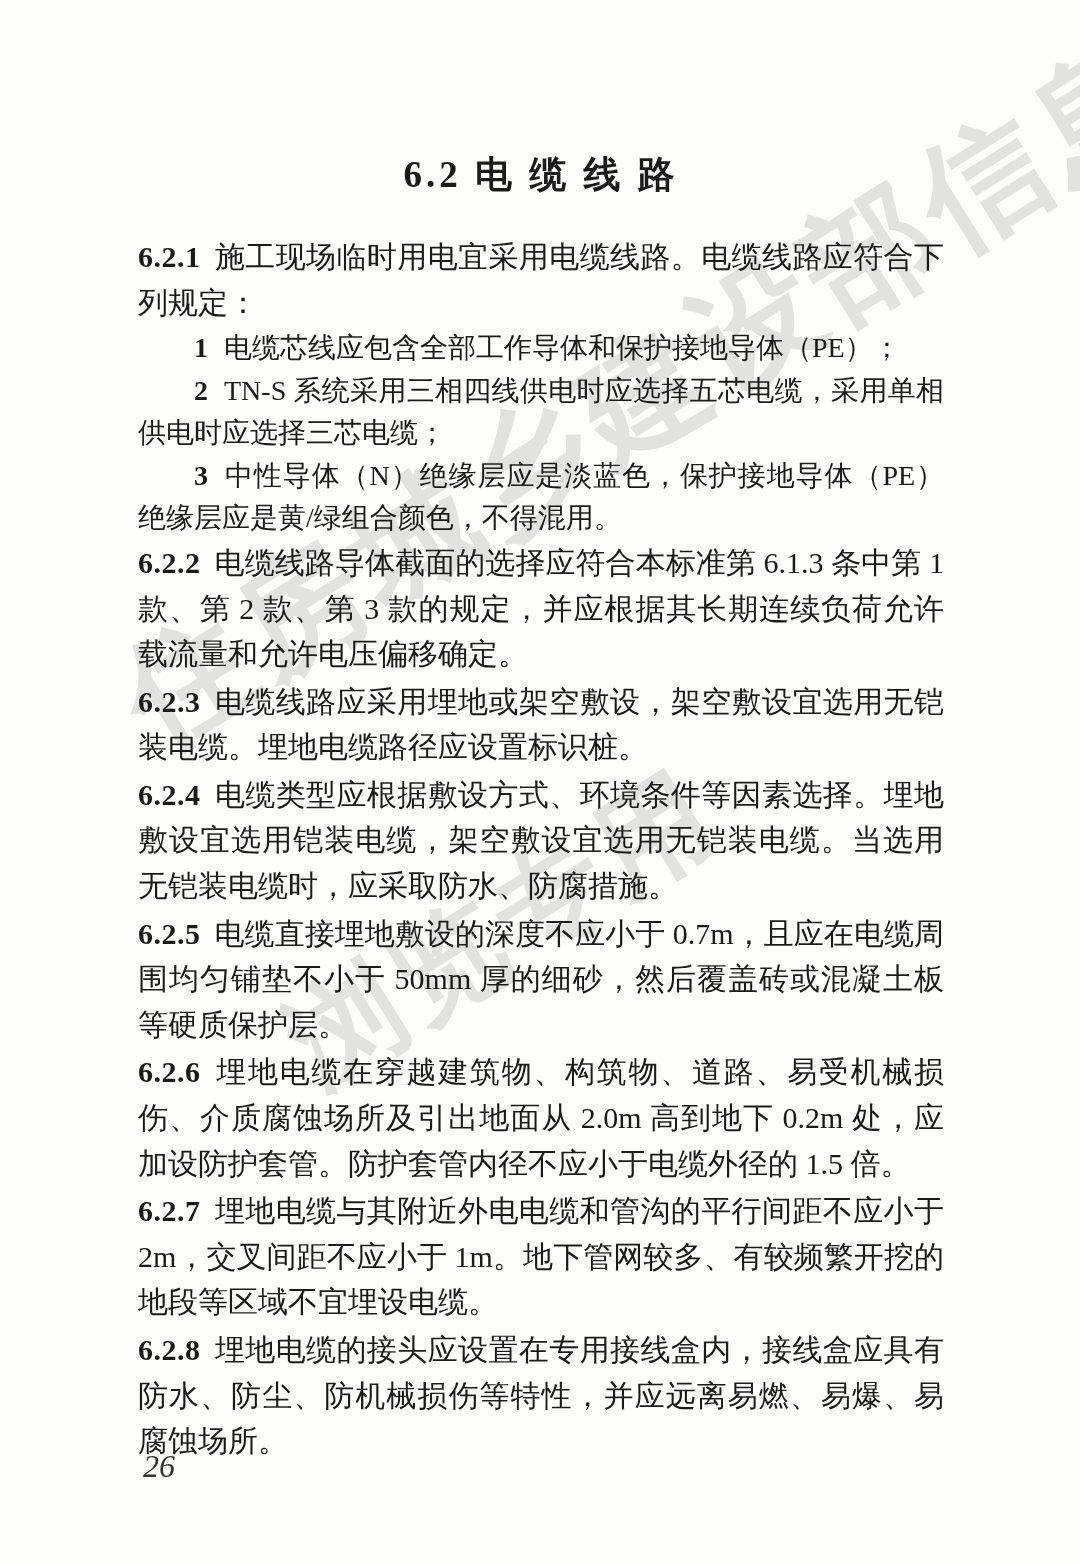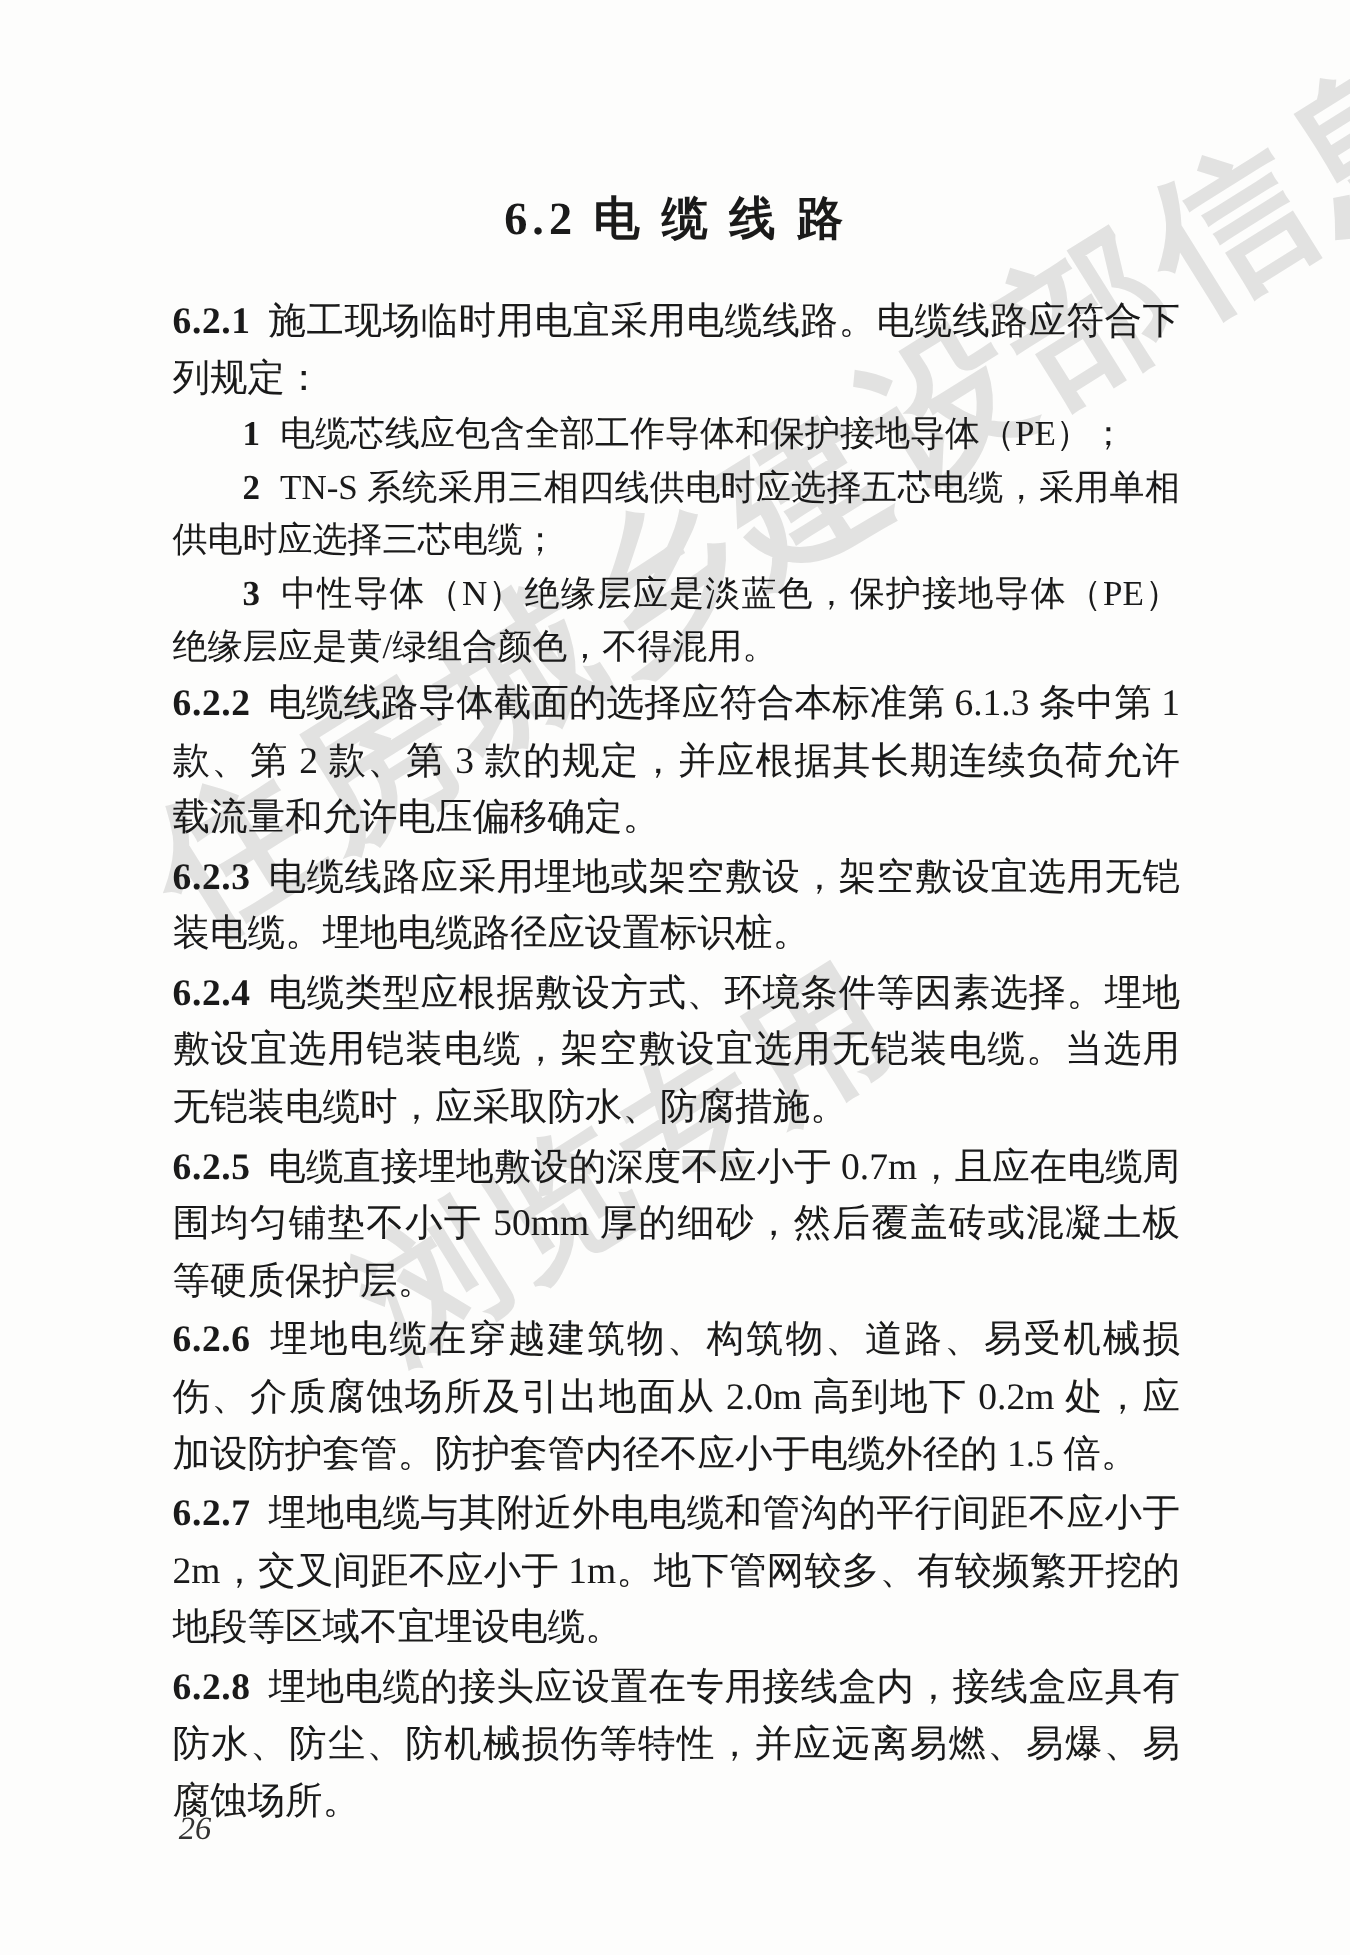--- a/index.html
+++ b/index.html
@@ -56,21 +56,21 @@
     margin-left: 56px;
     margin-right: 16px;
   }
   .sub.wide .snum {
     margin-left: 56px;
   }
   .pagenum {
     position: absolute;
     left: 143px;
     top: 1448px;
-    font-size: 26px;
+    font-size: 32px;
     font-style: italic;
     color: #333;
     font-family: "Liberation Serif", "DejaVu Serif", serif;
   }
   
   .watermark {
     position: absolute;
     left: 0;
     top: 0;
     width: 1080px;

